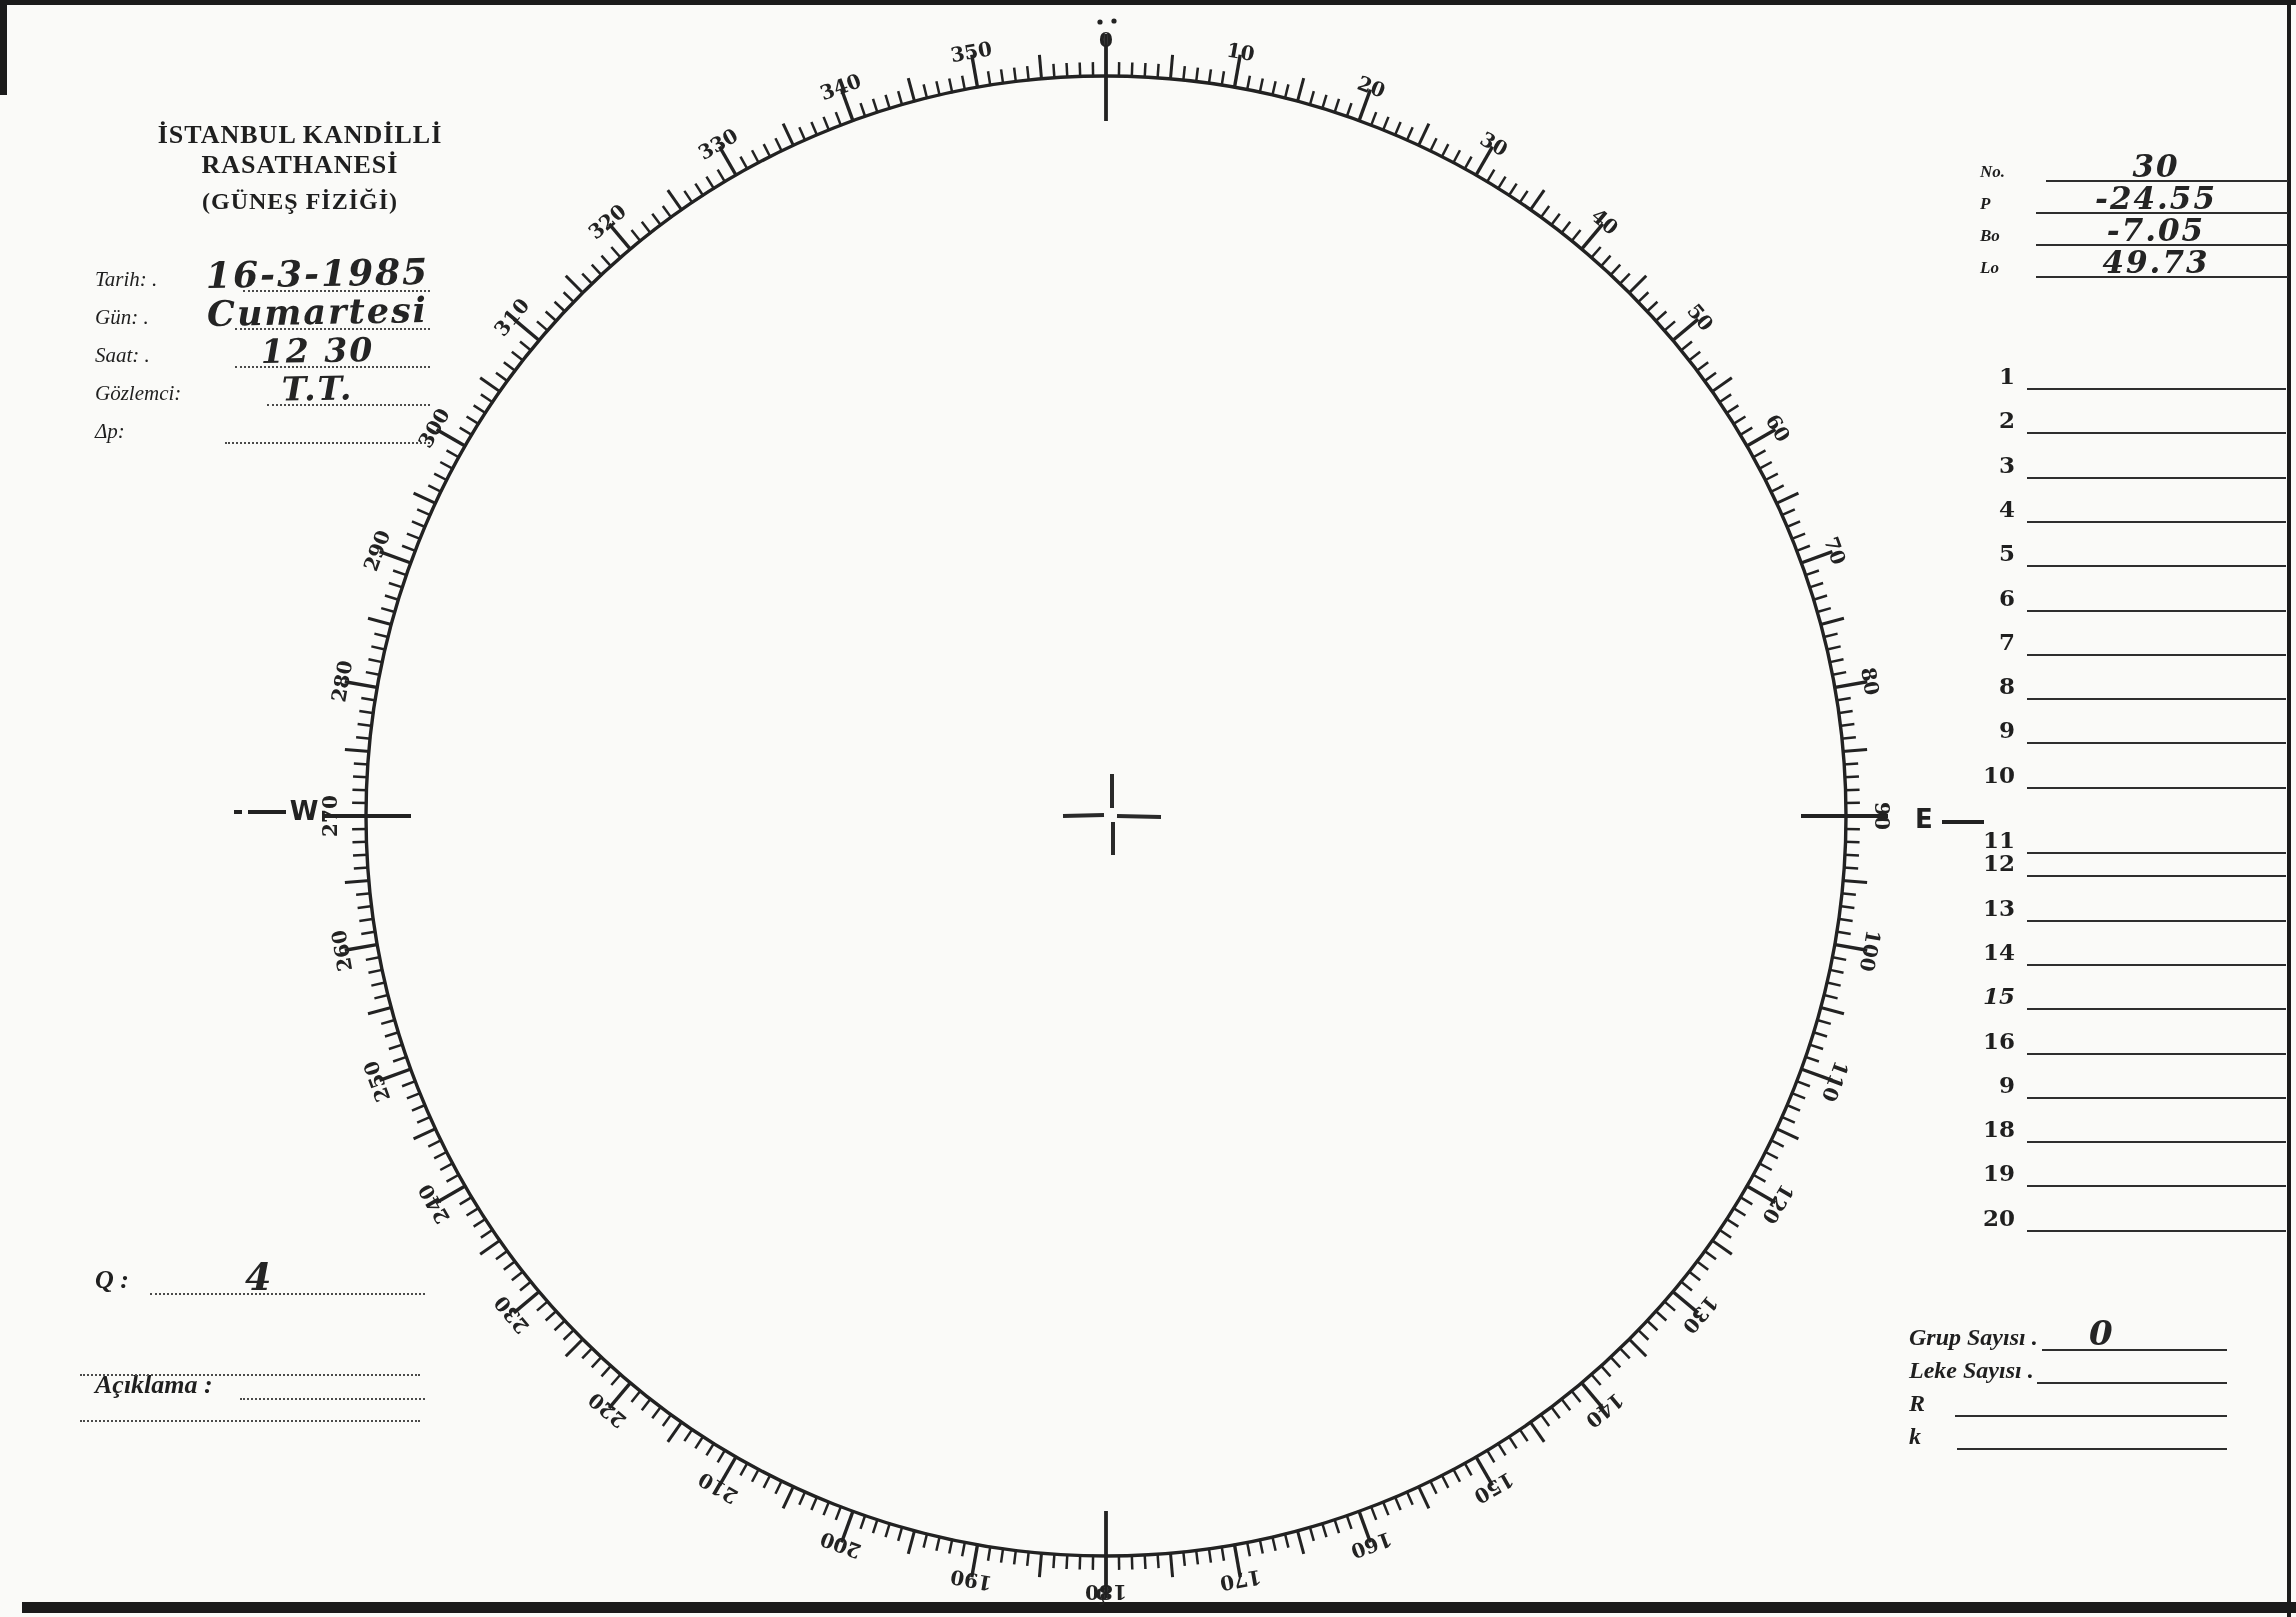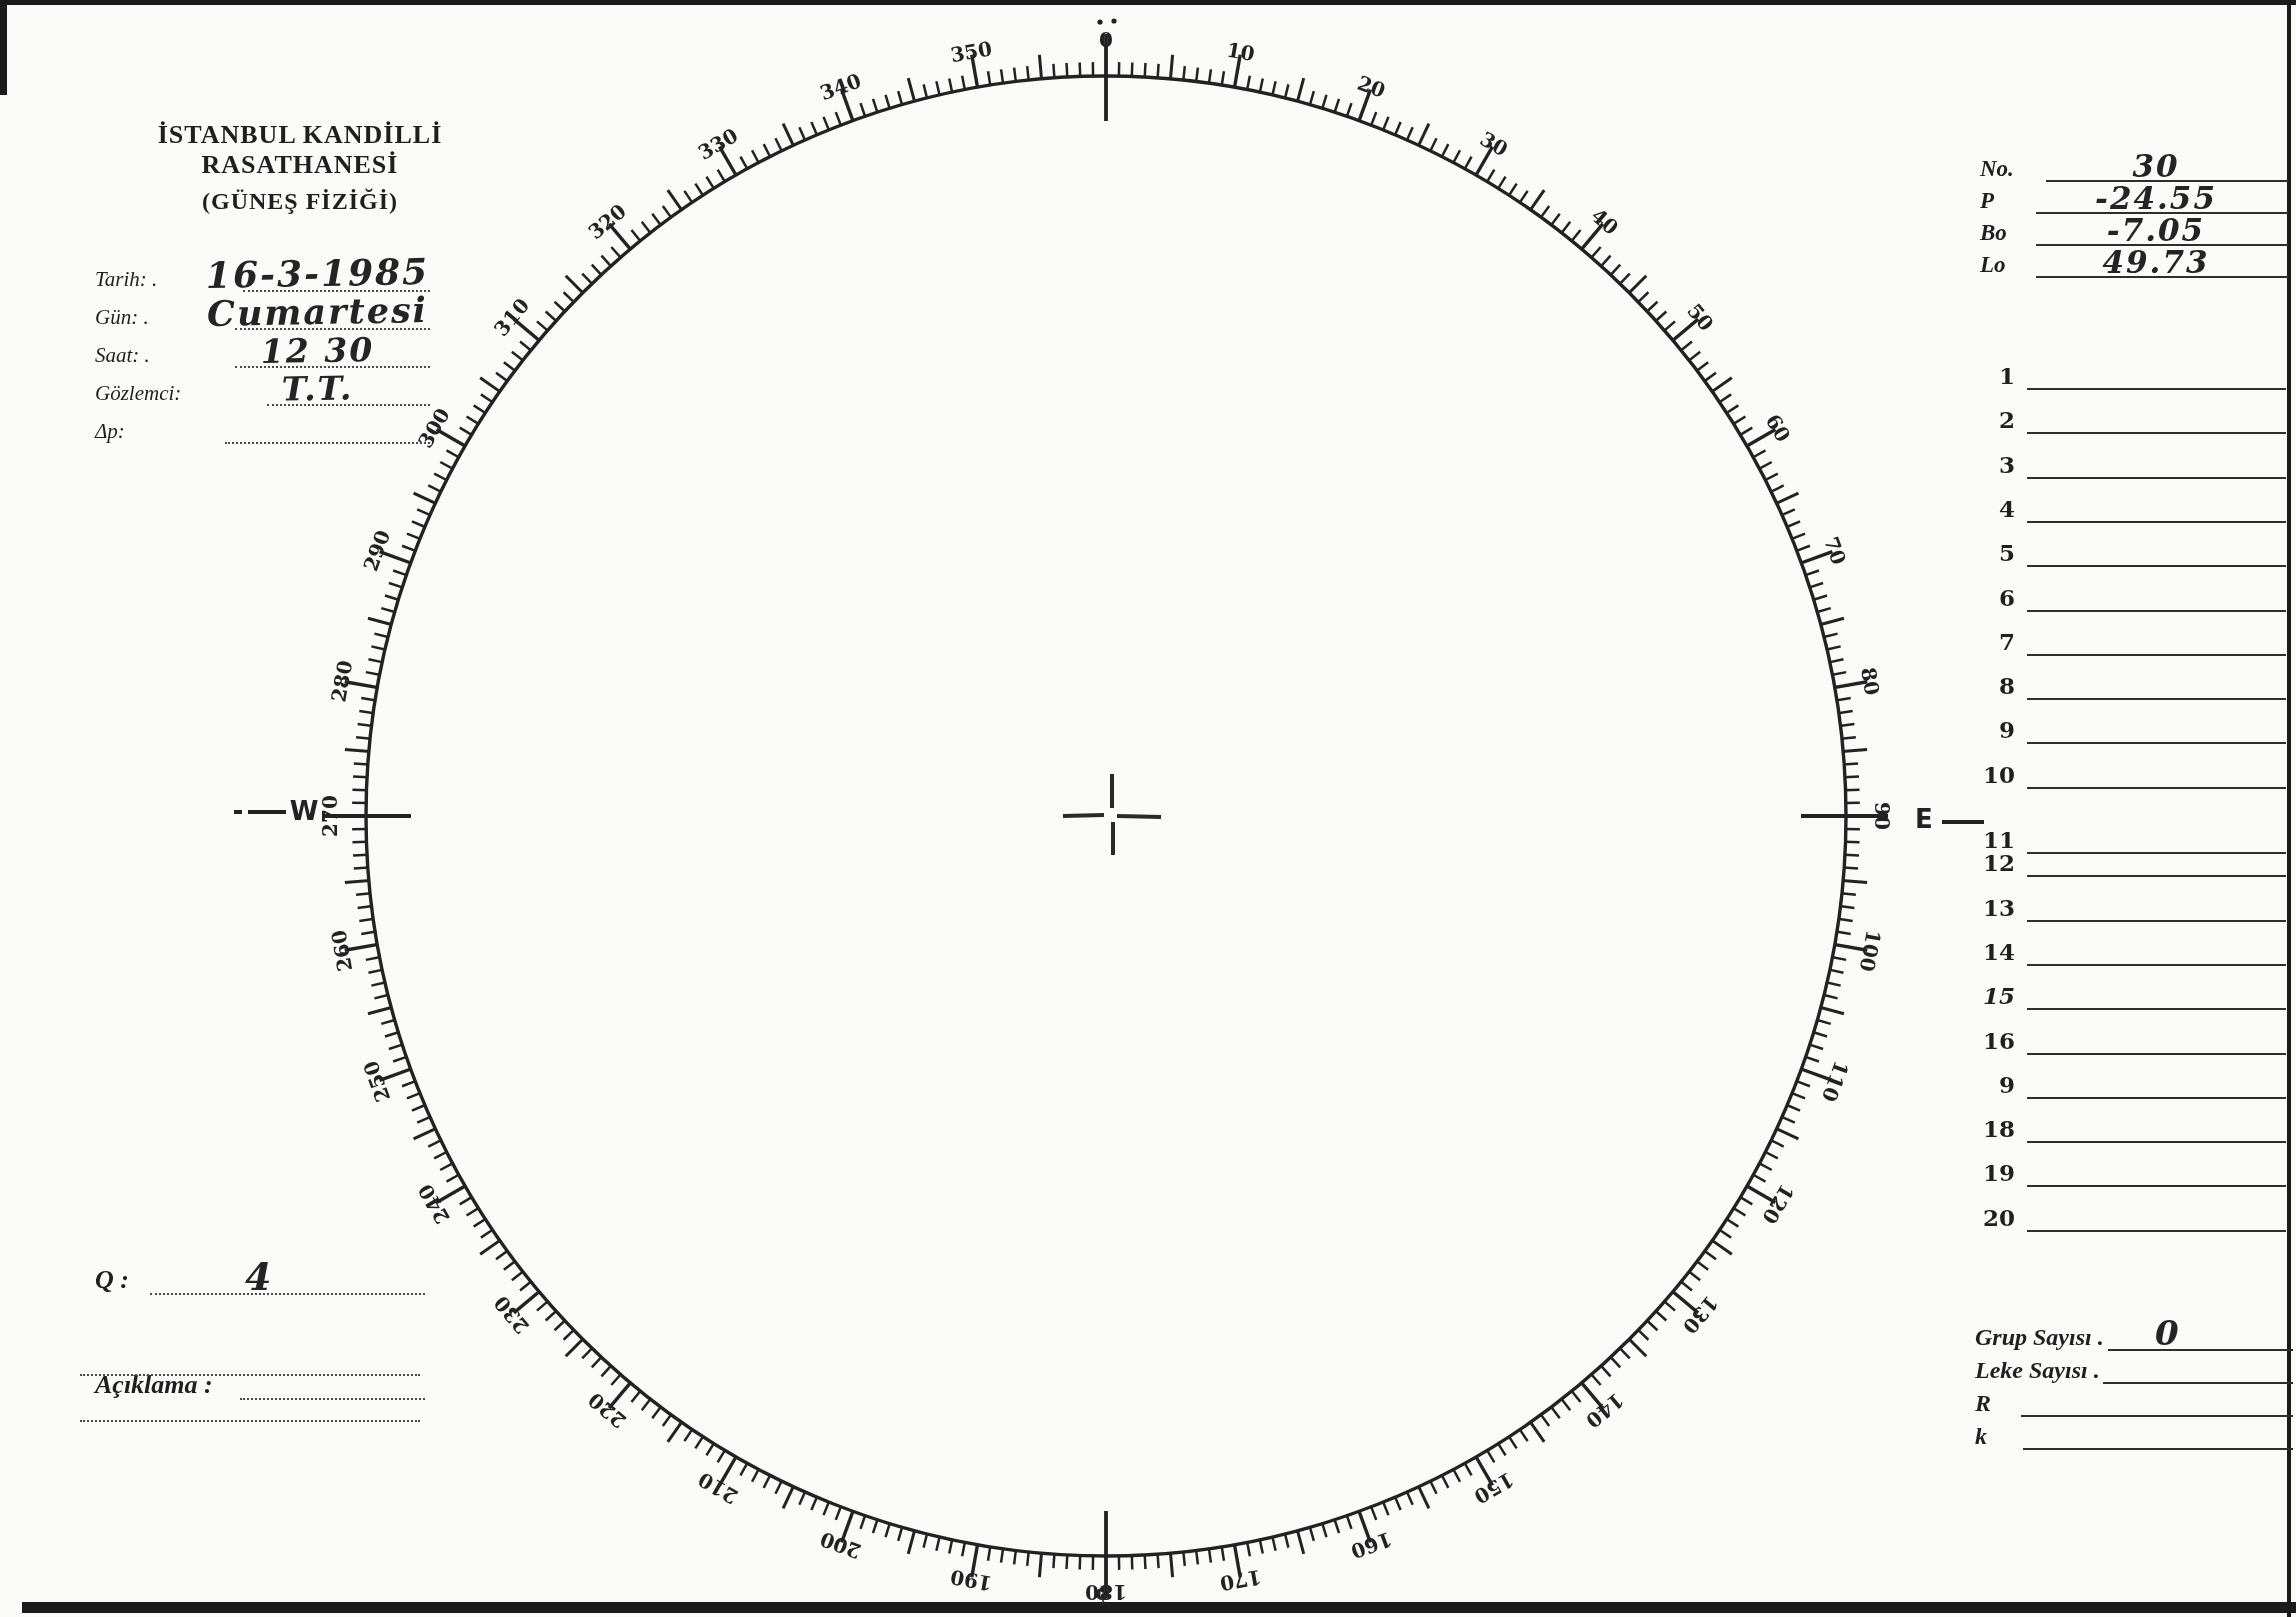--- a/index.html
+++ b/index.html
@@ -19,33 +19,33 @@
   .frow{position:absolute;left:95px;width:335px;height:38px;}
   .flabel{font-style:italic;font-weight:400;font-size:21px;position:absolute;left:0;bottom:2px;white-space:nowrap;}
   .dotline{position:absolute;bottom:2px;right:0;border-bottom:2px dotted #4a4a4a;height:0;}
   .hand{
     font-family:"DejaVu Serif", serif;font-style:italic;font-weight:600;
     color:#242424;letter-spacing:2px;white-space:nowrap;
   }
   .fval{position:absolute;bottom:0px;left:110px;right:0;text-align:center;font-size:33px;transform:rotate(-1deg);}
   
   .erow{position:absolute;left:1980px;width:312px;height:32px;}
-  .elabel{font-style:italic;font-weight:700;font-size:23px;position:absolute;left:0;bottom:0;}
+  .elabel{font-style:italic;font-weight:700;font-size:17px;position:absolute;left:0;bottom:0;}
   .uline{position:absolute;bottom:0;right:4px;border-bottom:2px solid #2e2e2e;height:0;}
   .eval{position:absolute;bottom:-2px;left:60px;right:20px;text-align:center;font-size:31px;}
   
   #group-list{position:absolute;left:1975px;top:358px;width:317px;}
   .grow{position:absolute;left:0;width:100%;height:44px;}
   .gnum{position:absolute;left:0;width:40px;text-align:right;top:4px;
         font-family:"DejaVu Serif", serif;font-weight:700;font-size:23px;}
   .gline{position:absolute;left:52px;right:6px;top:30px;border-bottom:2px solid #2e2e2e;height:0;}
   
   .qlabel{font-style:italic;font-weight:700;font-size:26px;}
   
-  .srow{position:absolute;left:1975px;width:320px;height:33px;}
+  .srow{position:absolute;left:1909px;width:320px;height:33px;}
   .slabel{font-style:italic;font-weight:700;font-size:24px;position:absolute;left:0;bottom:2px;white-space:nowrap;}
   .sline{position:absolute;bottom:2px;right:2px;border-bottom:2px solid #2e2e2e;height:0;}
   .sval{position:absolute;bottom:0;font-size:34px;}
   svg text{user-select:none;}
 </style>
 </head>
 <body>
 
 <div class="edge" style="left:0;top:0;width:2296px;height:5px;"></div>
 <div class="edge" style="left:0;top:0;width:7px;height:95px;"></div>

